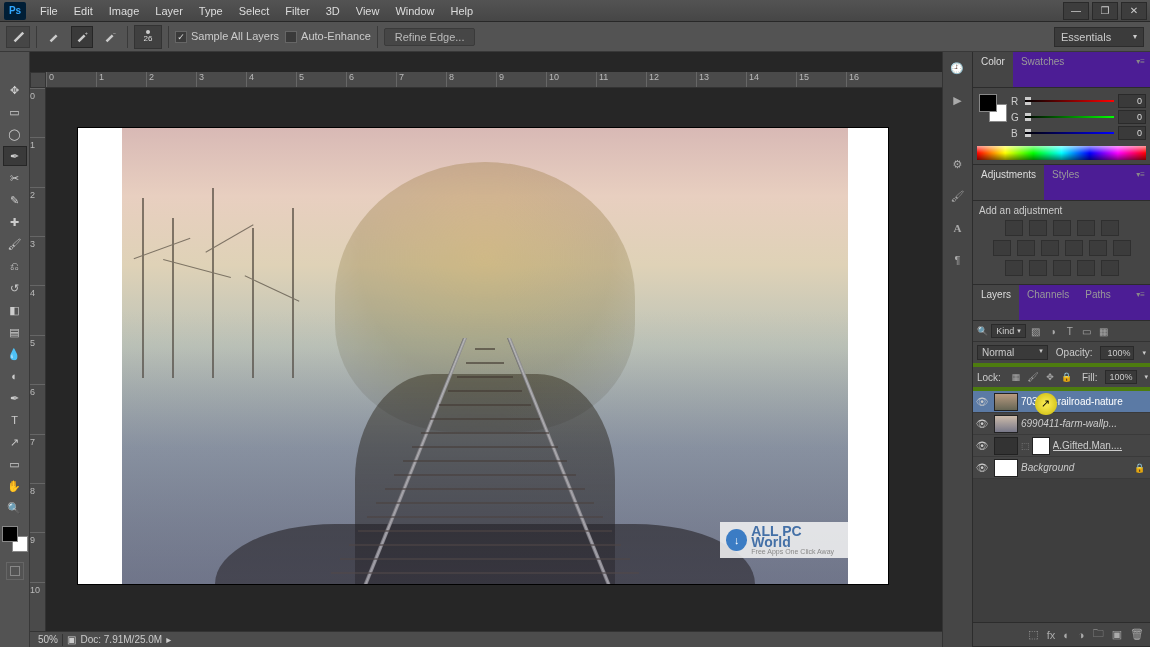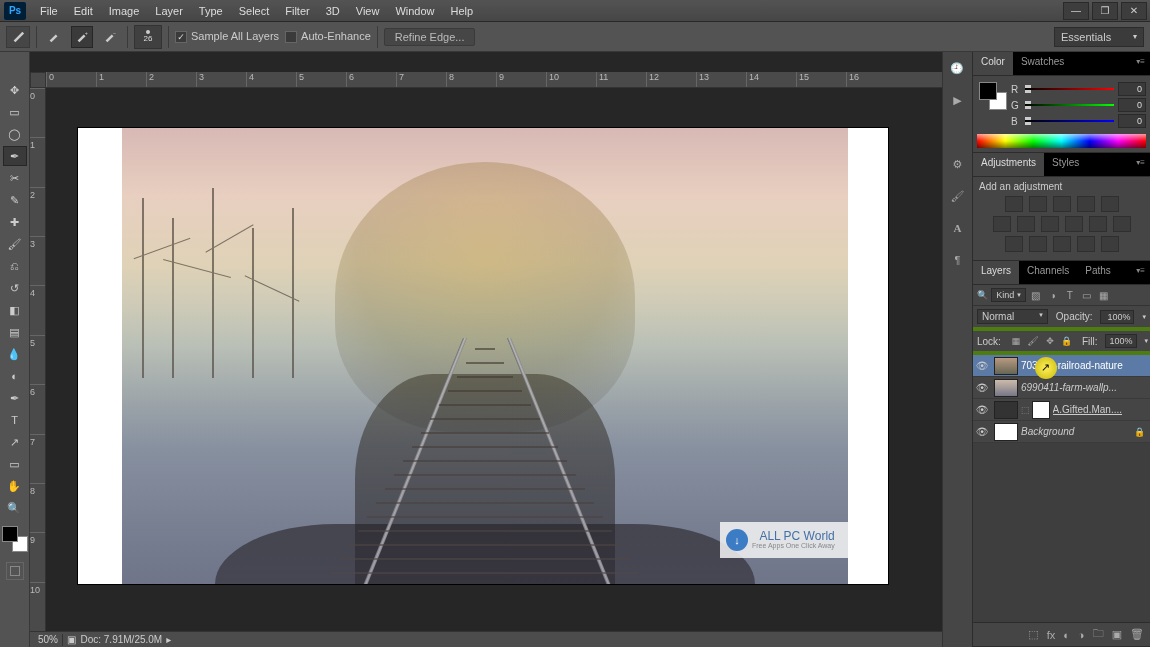--- a/index.html
+++ b/index.html
@@ -52,32 +52,32 @@
 .rail { position: absolute; background: linear-gradient(90deg,#666,#bbb,#888); }
 .rail.l { top: 210px; left: 47%; width: 4px; height: 250px; transform-origin: top; transform: skewX(-22deg); }
 .rail.r { top: 210px; left: 53%; width: 4px; height: 250px; transform-origin: top; transform: skewX(22deg); }
 .tie { position: absolute; left: 50%; height: 2px; background: rgba(60,50,40,0.6); }
 .trees { position: absolute; top: 30px; left: 0; width: 230px; height: 250px; opacity: 0.65; }
 .branch { position: absolute; background: #4a4238; }
 .haze { position: absolute; inset: 0; background: linear-gradient(180deg, rgba(190,150,140,0) 40%, rgba(120,115,140,0.35) 100%); pointer-events: none; }
 .watermark { position: absolute; right: 40px; bottom: 26px; width: 128px; height: 36px; background: rgba(245,245,245,0.85); display: flex; align-items: center; padding: 0 6px; gap: 4px; }
 .watermark .wicon { width: 22px; height: 22px; background: #3b7cc4; border-radius: 50%; position: relative; }
 .watermark .wicon::after { content: "↓"; color: #fff; position: absolute; inset: 0; display: flex; align-items: center; justify-content: center; font-weight: bold; }
-.watermark .wtext { font-size: 12px; color: #4470a7; font-weight: normal; line-height: 11px; text-align: right; }
+.watermark .wtext { font-size: 14px; color: #4470a7; font-weight: bold; line-height: 11px; }
 .watermark .wsub { font-size: 7px; color: #888; }
 
 .statusbar { position: absolute; bottom: 0; left: 0; right: 0; height: 16px; background: #4c4c4c; border-top: 1px solid #333; display: flex; align-items: center; color: #ccc; font-size: 10px; padding: 0 8px; gap: 4px; }
 .statusbar .sep { width: 1px; height: 12px; background: #333; }
 
 .panel-dock { width: 30px; background: #464646; border-left: 1px solid #333; padding-top: 6px; display: flex; flex-direction: column; align-items: center; gap: 12px; }
 .dock-icon { width: 20px; height: 20px; color: #aaa; display: flex; align-items: center; justify-content: center; }
 
 .panels { width: 178px; background: #454545; border-left: 1px solid #2c2c2c; display: flex; flex-direction: column; }
 .panel { border-bottom: 1px solid #2c2c2c; }
-.panel-tabs { height: 24px; background: #000000; display: flex; font-size: 10px; border-bottom: 1px solid #2c2c2c; }
+.panel-tabs { height: 36px; background: #4c1d95; display: flex; font-size: 10px; border-bottom: 1px solid #2c2c2c; }
 .panel-tab { padding: 0 8px; line-height: 20px; color: #999; }
 .panel-tab.active { background: #454545; color: #ddd; }
 .panel-menu { margin-left: auto; padding: 0 5px; color: #888; font-size: 8px; line-height: 20px; }
 
 .color-body { padding: 6px 4px 4px 6px; display: flex; gap: 4px; }
 .color-fgbg { position: relative; width: 28px; height: 28px; }
 .color-fgbg .fg { position: absolute; top: 0; left: 0; width: 18px; height: 18px; background: #000; border: 1px solid #888; }
 .color-fgbg .bg { position: absolute; bottom: 0; right: 0; width: 18px; height: 18px; background: #fff; border: 1px solid #888; }
 .sliders { flex: 1; display: flex; flex-direction: column; gap: 2px; }
 .slider-row { display: flex; align-items: center; gap: 4px; font-size: 10px; }

